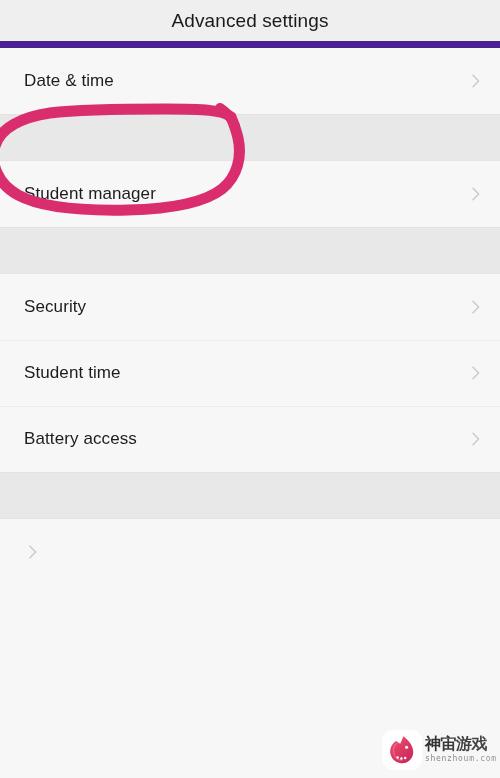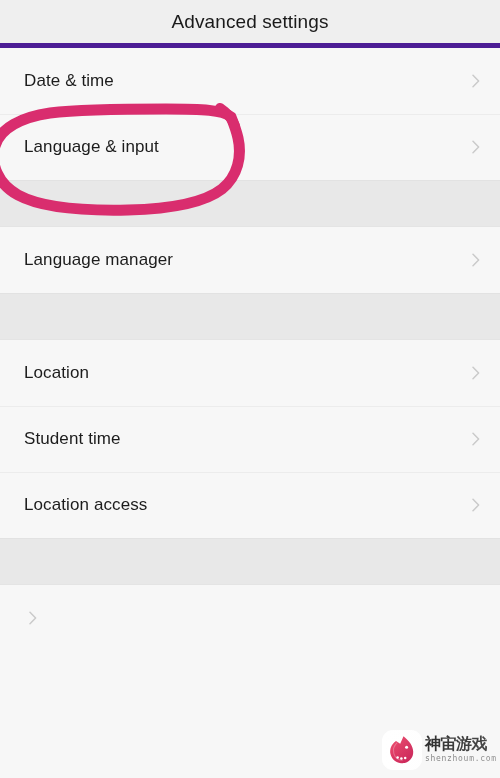--- a/index.html
+++ b/index.html
@@ -21,21 +21,21 @@
     overflow: hidden;
   }
 
   
   .header {
     position: absolute;
     left: 0; top: 0;
     width: 500px;
     height: 48px;
     background: #efefef;
-    border-bottom: 5px solid #4c1d95;
+    border-bottom: 7px solid #4c1d95;
     display: flex;
     align-items: center;
     justify-content: center;
   }
   .header-title {
     font-size: 19px;
     color: #1a1a1a;
     font-weight: 400;
     letter-spacing: 0.1px;
     line-height: 1;
@@ -173,60 +173,52 @@
   <div class="list" id="list-root">
       <div class="group">
         <div class="row">
           <div class="row-label">Date &amp; time</div>
           <span class="chevron">
             <svg viewBox="0 0 18 18" fill="none" xmlns="http://www.w3.org/2000/svg">
               <path d="M6 3.2 L11.6 9 L6 14.8" stroke="#c3c3c3" stroke-width="1.5" stroke-linecap="round" stroke-linejoin="round" fill="none"></path>
             </svg>
           </span>
         </div>
-        <div class="row">
-          <div class="row-label">Language &amp; input</div>
-          <span class="chevron">
-            <svg viewBox="0 0 18 18" fill="none" xmlns="http://www.w3.org/2000/svg">
-              <path d="M6 3.2 L11.6 9 L6 14.8" stroke="#c3c3c3" stroke-width="1.5" stroke-linecap="round" stroke-linejoin="round" fill="none"></path>
-            </svg>
-          </span>
-        </div>
       </div>
       <div class="gap"></div>
       <div class="group">
         <div class="row">
-          <div class="row-label">Language manager</div>
+          <div class="row-label">Student manager</div>
           <span class="chevron">
             <svg viewBox="0 0 18 18" fill="none" xmlns="http://www.w3.org/2000/svg">
               <path d="M6 3.2 L11.6 9 L6 14.8" stroke="#c3c3c3" stroke-width="1.5" stroke-linecap="round" stroke-linejoin="round" fill="none"></path>
             </svg>
           </span>
         </div>
       </div>
       <div class="gap"></div>
       <div class="group">
         <div class="row">
-          <div class="row-label">Location</div>
+          <div class="row-label">Security</div>
           <span class="chevron">
             <svg viewBox="0 0 18 18" fill="none" xmlns="http://www.w3.org/2000/svg">
               <path d="M6 3.2 L11.6 9 L6 14.8" stroke="#c3c3c3" stroke-width="1.5" stroke-linecap="round" stroke-linejoin="round" fill="none"></path>
             </svg>
           </span>
         </div>
         <div class="row">
           <div class="row-label">Student time</div>
           <span class="chevron">
             <svg viewBox="0 0 18 18" fill="none" xmlns="http://www.w3.org/2000/svg">
               <path d="M6 3.2 L11.6 9 L6 14.8" stroke="#c3c3c3" stroke-width="1.5" stroke-linecap="round" stroke-linejoin="round" fill="none"></path>
             </svg>
           </span>
         </div>
         <div class="row">
-          <div class="row-label">Location access</div>
+          <div class="row-label">Battery access</div>
           <span class="chevron">
             <svg viewBox="0 0 18 18" fill="none" xmlns="http://www.w3.org/2000/svg">
               <path d="M6 3.2 L11.6 9 L6 14.8" stroke="#c3c3c3" stroke-width="1.5" stroke-linecap="round" stroke-linejoin="round" fill="none"></path>
             </svg>
           </span>
         </div>
       </div>
       <div class="gap"></div>
       <div class="group">
         <div class="row">

